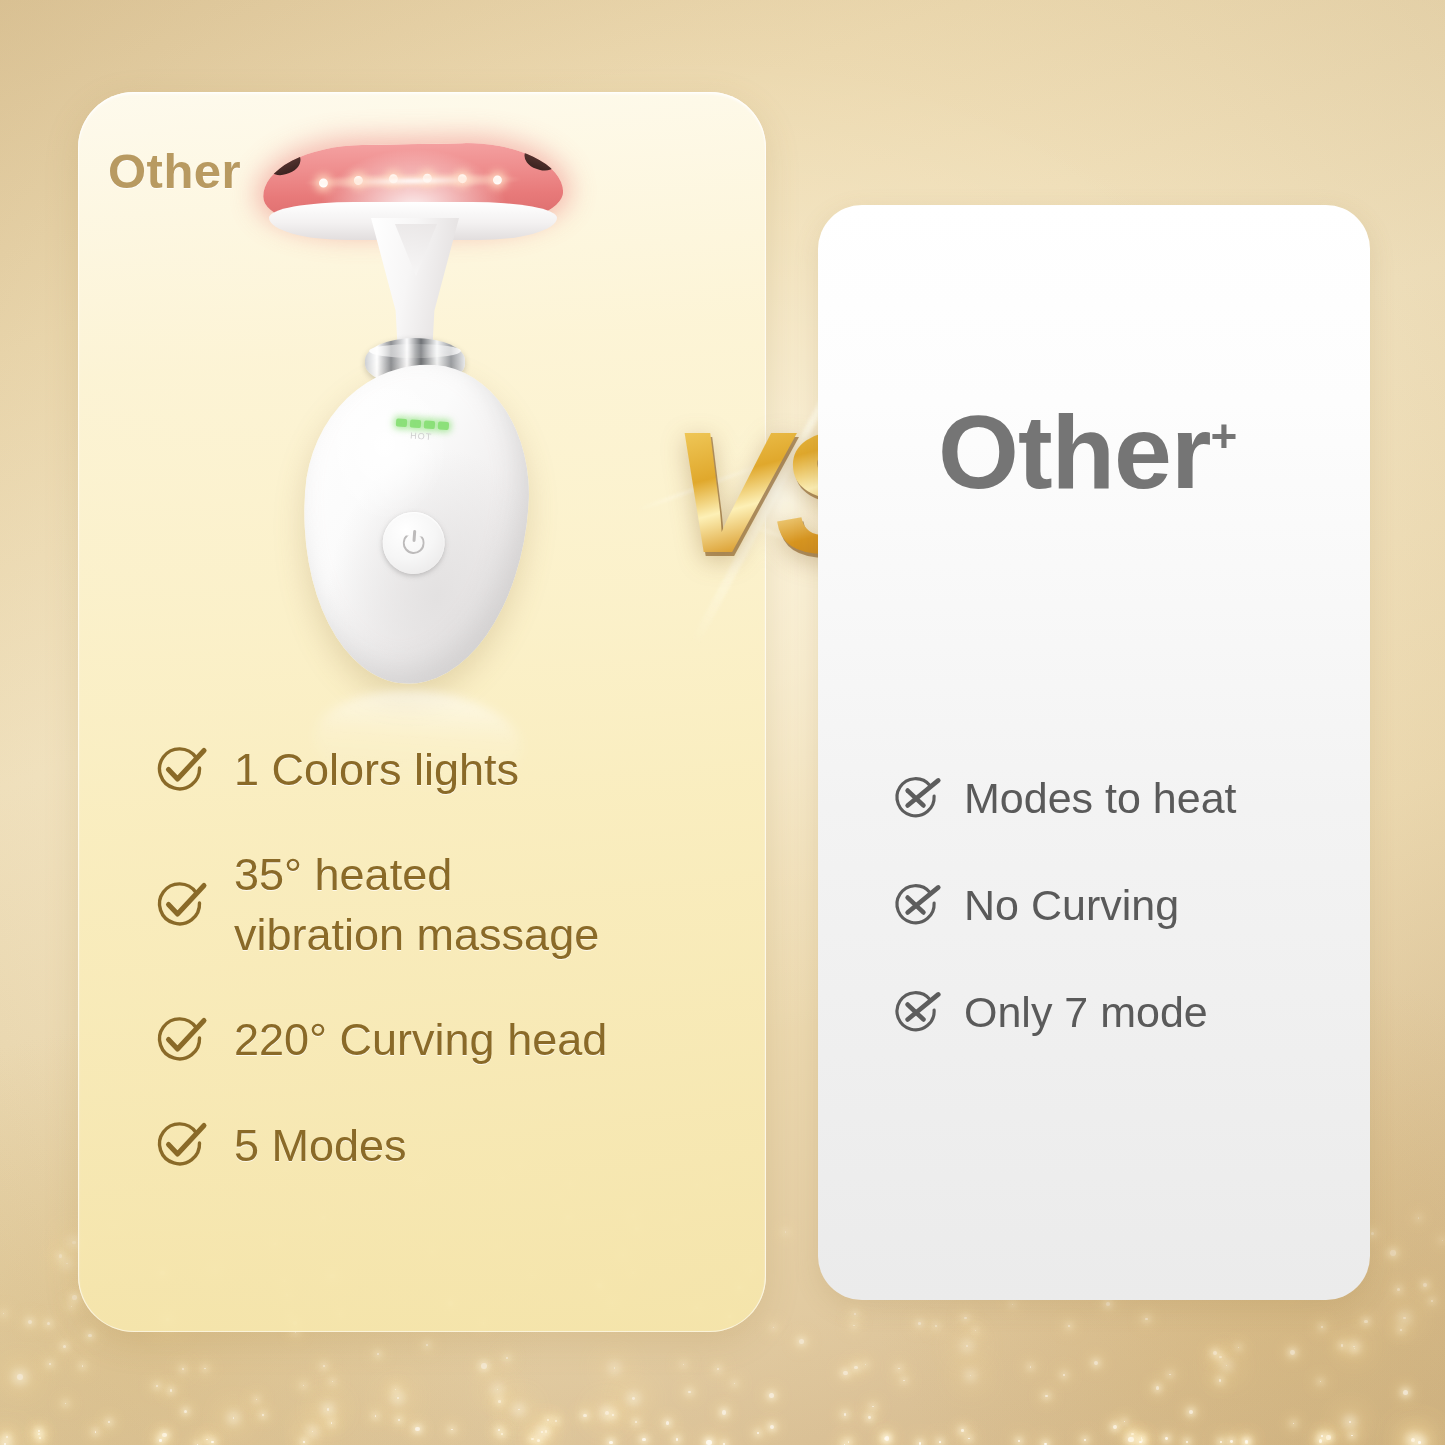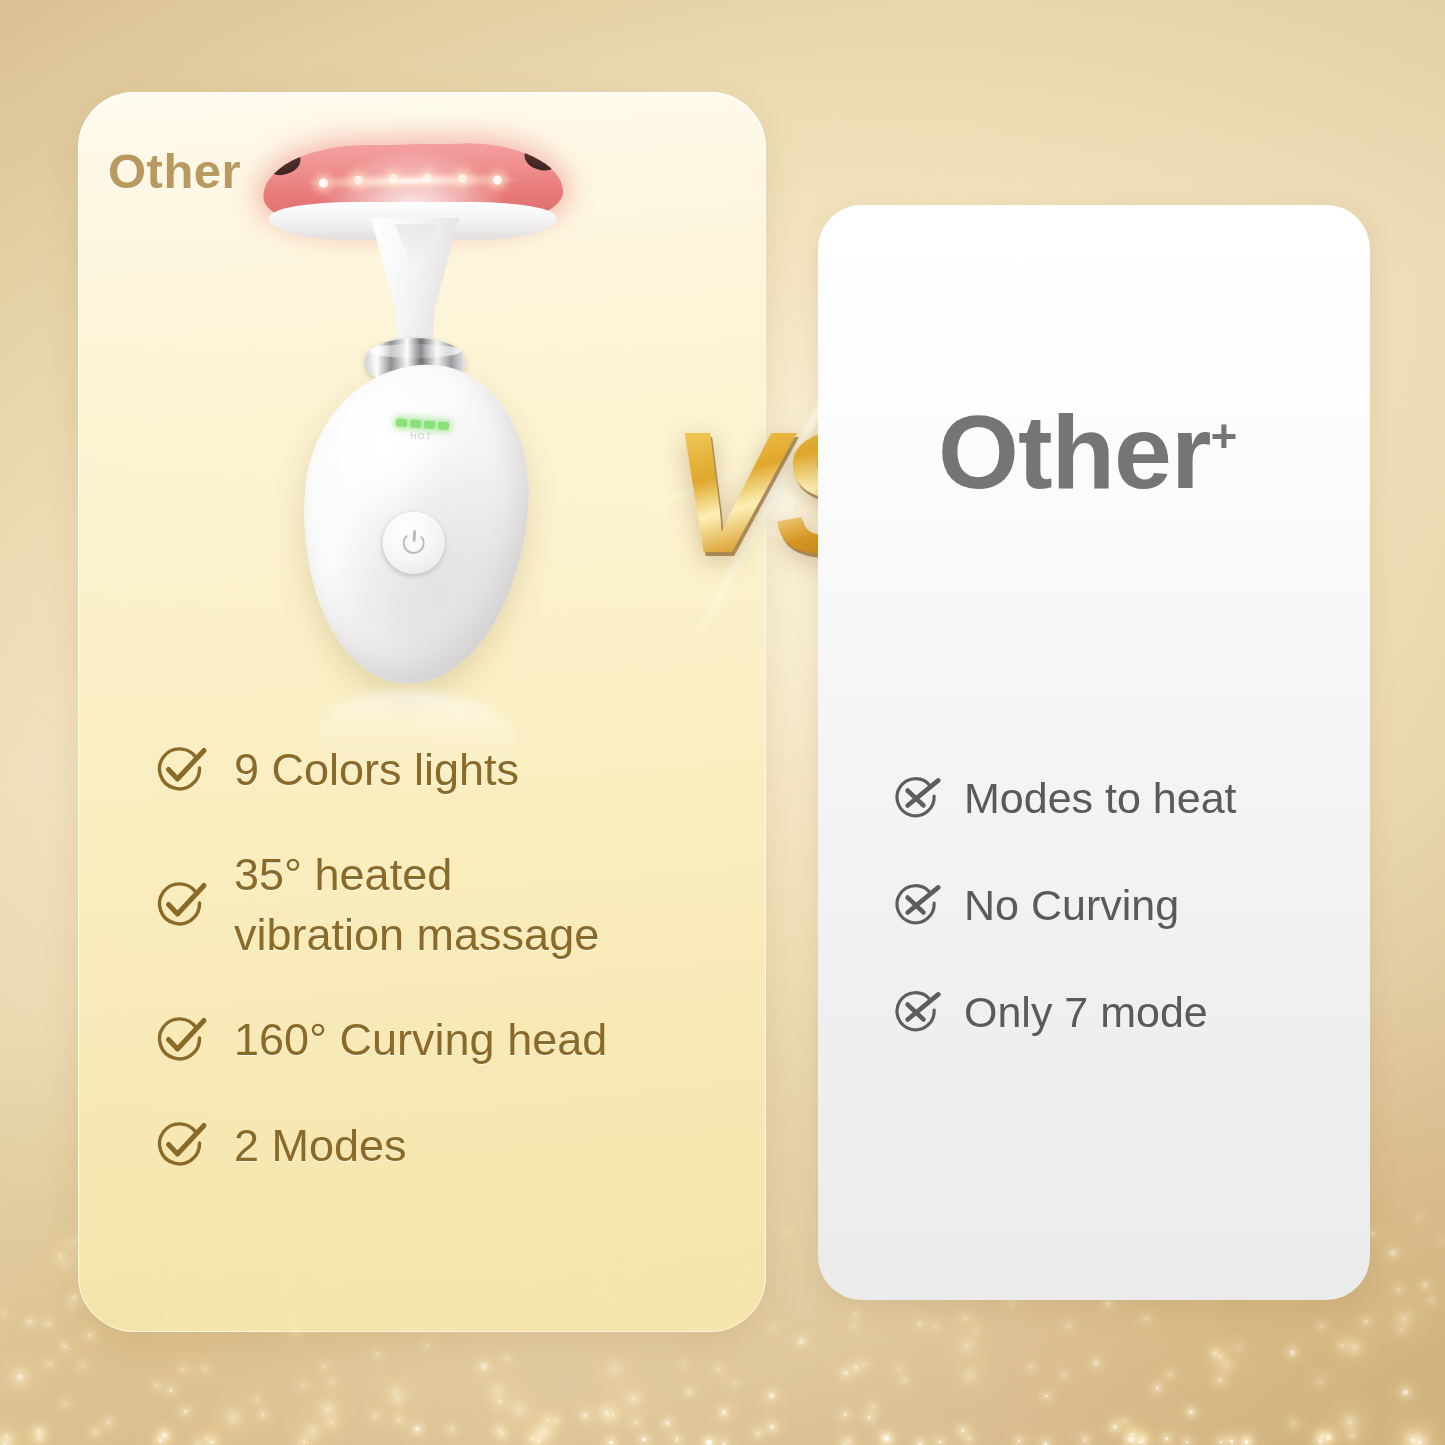--- a/index.html
+++ b/index.html
@@ -488,43 +488,43 @@
     </div>
     <div class="dev-reflect"></div>
   </div>
 
   <div class="feat-list feats-ours" id="feats-ours">
       <div class="feat">
         <span class="feat-ico"><svg viewBox="0 0 56 56" width="100%" height="100%">
             <path d="M44 15.5 A20 20 0 1 0 47.5 26" fill="none" stroke="#8a6a28" stroke-width="3.4" stroke-linecap="round"></path>
             <path d="M16.5 27.5 L25.5 37 L52 8.5" fill="none" stroke="#8a6a28" stroke-width="5" stroke-linecap="round" stroke-linejoin="round"></path>
           </svg></span>
-        <span class="feat-txt">9 Colors lights</span>
+        <span class="feat-txt">1 Colors lights</span>
       </div>
       <div class="feat">
         <span class="feat-ico"><svg viewBox="0 0 56 56" width="100%" height="100%">
             <path d="M44 15.5 A20 20 0 1 0 47.5 26" fill="none" stroke="#8a6a28" stroke-width="3.4" stroke-linecap="round"></path>
             <path d="M16.5 27.5 L25.5 37 L52 8.5" fill="none" stroke="#8a6a28" stroke-width="5" stroke-linecap="round" stroke-linejoin="round"></path>
           </svg></span>
         <span class="feat-txt">35° heated
 vibration massage</span>
       </div>
       <div class="feat">
         <span class="feat-ico"><svg viewBox="0 0 56 56" width="100%" height="100%">
             <path d="M44 15.5 A20 20 0 1 0 47.5 26" fill="none" stroke="#8a6a28" stroke-width="3.4" stroke-linecap="round"></path>
             <path d="M16.5 27.5 L25.5 37 L52 8.5" fill="none" stroke="#8a6a28" stroke-width="5" stroke-linecap="round" stroke-linejoin="round"></path>
           </svg></span>
-        <span class="feat-txt">160° Curving  head</span>
+        <span class="feat-txt">220° Curving  head</span>
       </div>
       <div class="feat">
         <span class="feat-ico"><svg viewBox="0 0 56 56" width="100%" height="100%">
             <path d="M44 15.5 A20 20 0 1 0 47.5 26" fill="none" stroke="#8a6a28" stroke-width="3.4" stroke-linecap="round"></path>
             <path d="M16.5 27.5 L25.5 37 L52 8.5" fill="none" stroke="#8a6a28" stroke-width="5" stroke-linecap="round" stroke-linejoin="round"></path>
           </svg></span>
-        <span class="feat-txt">2 Modes</span>
+        <span class="feat-txt">5 Modes</span>
       </div>
     </div>
 
   <div class="vs-wrap">
     <div class="vs-burst">
       <div class="vs-ray" style="width:340px;height:9px;transform:translate(-50%,-50%) rotate(-62deg)"></div>
       <div class="vs-ray" style="width:250px;height:5px;transform:translate(-50%,-50%) rotate(-62deg) translateX(70px)"></div>
       <div class="vs-ray" style="width:200px;height:4px;transform:translate(-50%,-50%) rotate(18deg) translate(60px,40px)"></div>
       <div class="vs-ray" style="width:150px;height:3px;transform:translate(-50%,-50%) rotate(-20deg) translate(-60px,-30px)"></div>
     </div>

